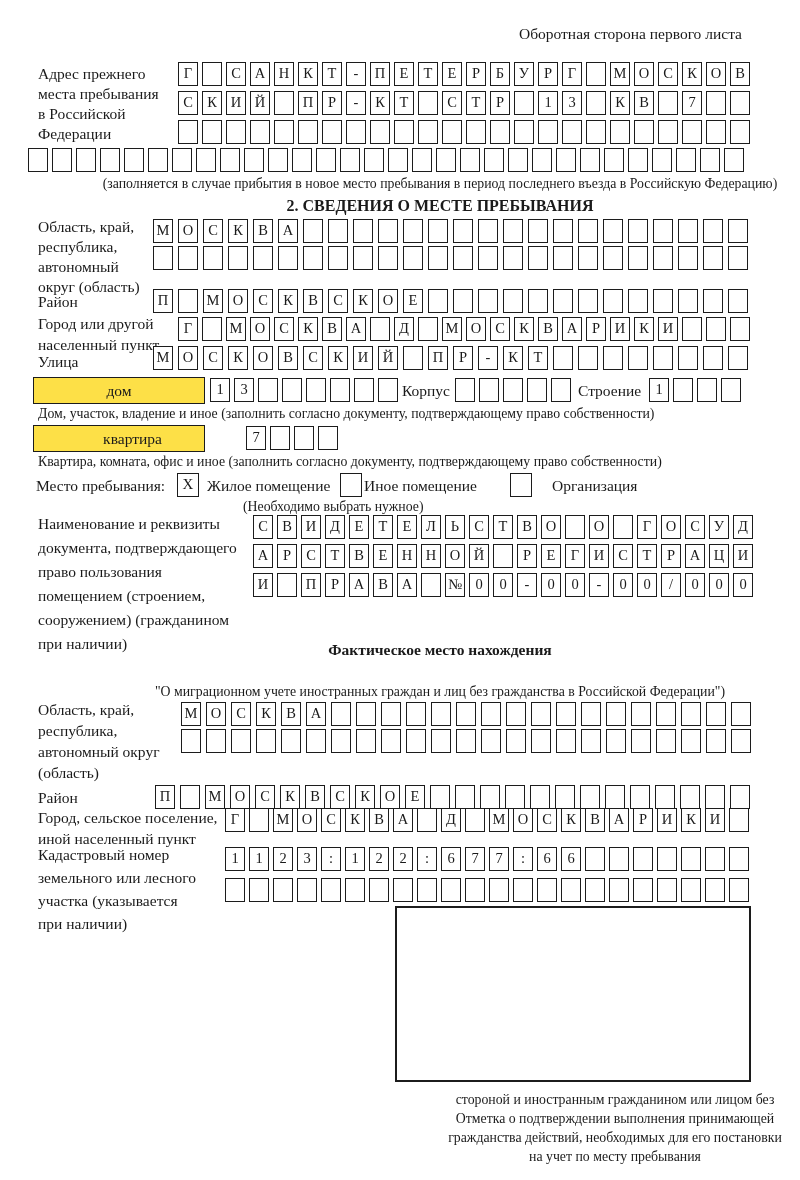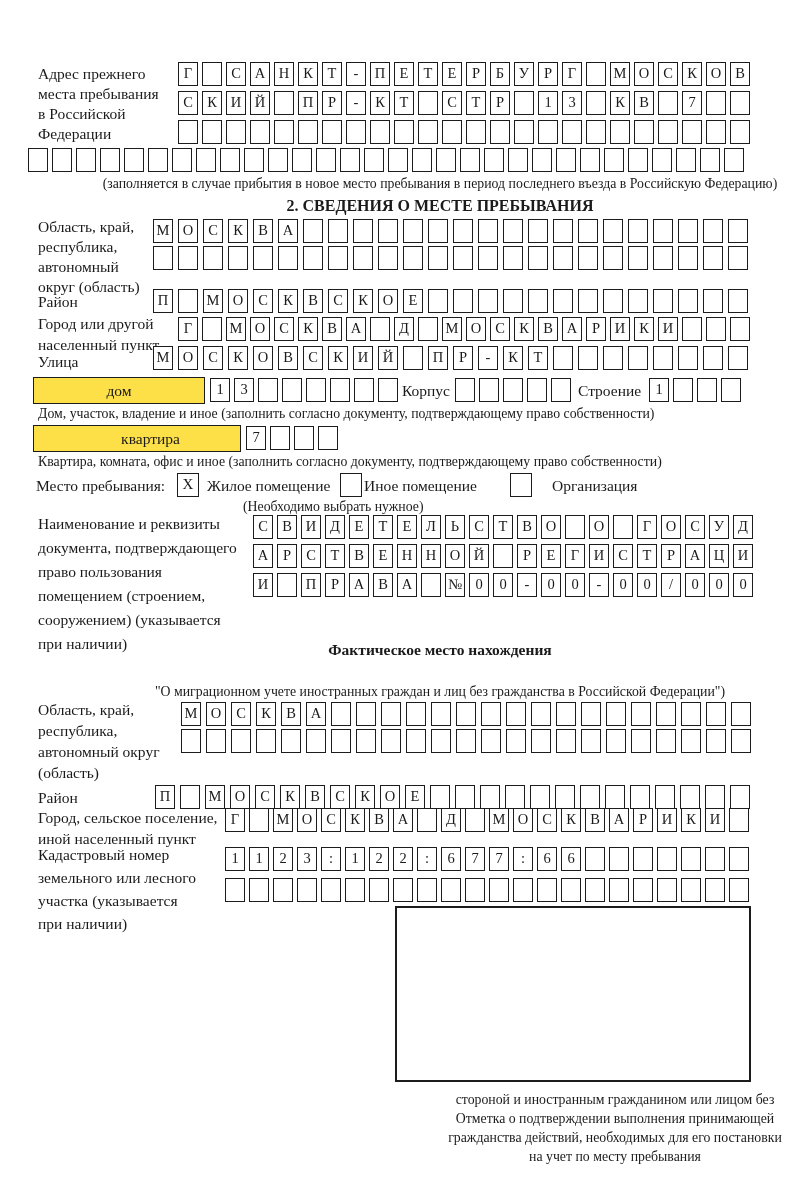--- a/index.html
+++ b/index.html
@@ -18,20 +18,21 @@
   .chk{width:22px;height:24px;border:1.5px solid #1c1c1c;box-sizing:border-box;background:#fff;
        text-align:center;font-size:15px;line-height:21px;}
   .ctr{text-align:center;padding-left:40px;}
   .bigbox{border:2px solid #1c1c1c;box-sizing:border-box;background:#fff;}
 </style>
 </head>
 <body>
 
 <div class="page">
 
+  <div class="abs lbl" style="left:450px;top:24px;width:292px;text-align:right;">Оборотная сторона первого листа</div>
 
   <div class="abs lbl" style="left:38px;top:64px;">Адрес прежнего</div>
   <div class="abs lbl" style="left:38px;top:84px;">места пребывания</div>
   <div class="abs lbl" style="left:38px;top:104px;">в Российской</div>
   <div class="abs lbl" style="left:38px;top:124px;">Федерации</div>
 
   <div class="abs cellrow" style="left:178px;top:62px;">
       <span class="cell">Г</span>
       <span class="cell"></span>
       <span class="cell">С</span>
@@ -309,21 +310,21 @@
     </div>
   <div class="abs lbl" style="left:578px;top:381px;">Строение</div>
   <div class="abs cellrow" style="left:649px;top:378px;">
       <span class="cell">1</span>
       <span class="cell"></span>
       <span class="cell"></span>
       <span class="cell"></span>
     </div>
   <div class="abs cap" style="left:38px;top:406px;">Дом, участок, владение и иное (заполнить согласно документу, подтверждающему право собственности)</div>
 
-  <div class="abs widebox" style="left:33px;top:425px;width:208px;height:27px;padding-left:27px;">квартира</div>
+  <div class="abs widebox" style="left:33px;top:425px;width:172px;height:27px;padding-left:27px;">квартира</div>
   <div class="abs cellrow" style="left:246px;top:426px;">
       <span class="cell">7</span>
       <span class="cell"></span>
       <span class="cell"></span>
       <span class="cell"></span>
     </div>
   <div class="abs cap" style="left:38px;top:454px;">Квартира, комната, офис и иное (заполнить согласно документу, подтверждающему право собственности)</div>
 
   <div class="abs lbl" style="left:36px;top:476px;">Место пребывания:</div>
   <div class="abs chk" style="left:177px;top:473px;">X</div>
@@ -331,21 +332,21 @@
   <div class="abs chk" style="left:340px;top:473px;"></div>
   <div class="abs lbl" style="left:364px;top:476px;">Иное помещение</div>
   <div class="abs chk" style="left:510px;top:473px;"></div>
   <div class="abs lbl" style="left:552px;top:476px;">Организация</div>
   <div class="abs cap" style="left:243px;top:499px;">(Необходимо выбрать нужное)</div>
 
   <div class="abs lbl" style="left:38px;top:514px;">Наименование и реквизиты</div>
   <div class="abs lbl" style="left:38px;top:538px;">документа, подтверждающего</div>
   <div class="abs lbl" style="left:38px;top:562px;">право пользования</div>
   <div class="abs lbl" style="left:38px;top:586px;">помещением (строением,</div>
-  <div class="abs lbl" style="left:38px;top:610px;">сооружением) (указывается</div>
+  <div class="abs lbl" style="left:38px;top:610px;">сооружением) (гражданином</div>
   <div class="abs lbl" style="left:38px;top:634px;">при наличии)</div>
   <div class="abs cellrow" style="left:253px;top:515px;">
       <span class="cell">С</span>
       <span class="cell">В</span>
       <span class="cell">И</span>
       <span class="cell">Д</span>
       <span class="cell">Е</span>
       <span class="cell">Т</span>
       <span class="cell">Е</span>
       <span class="cell">Л</span>

